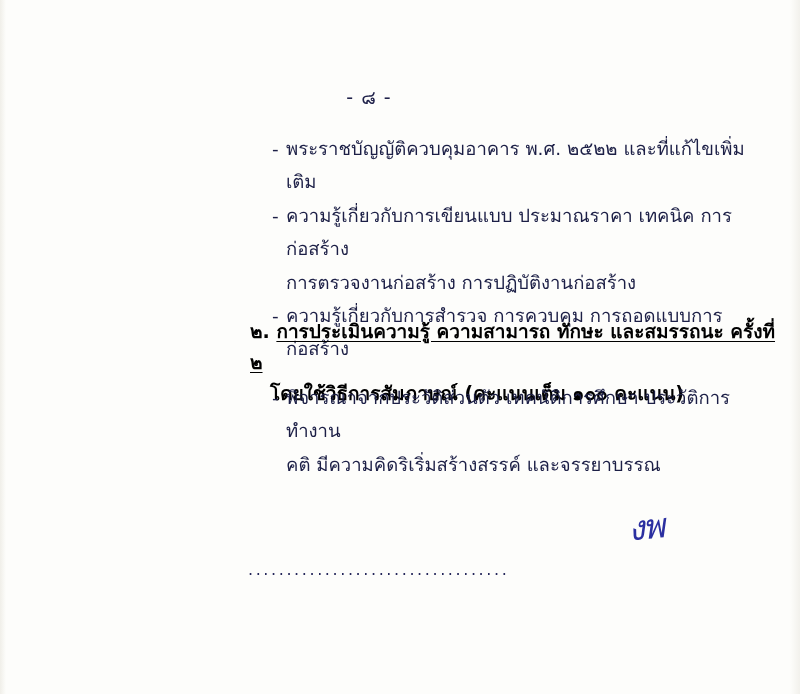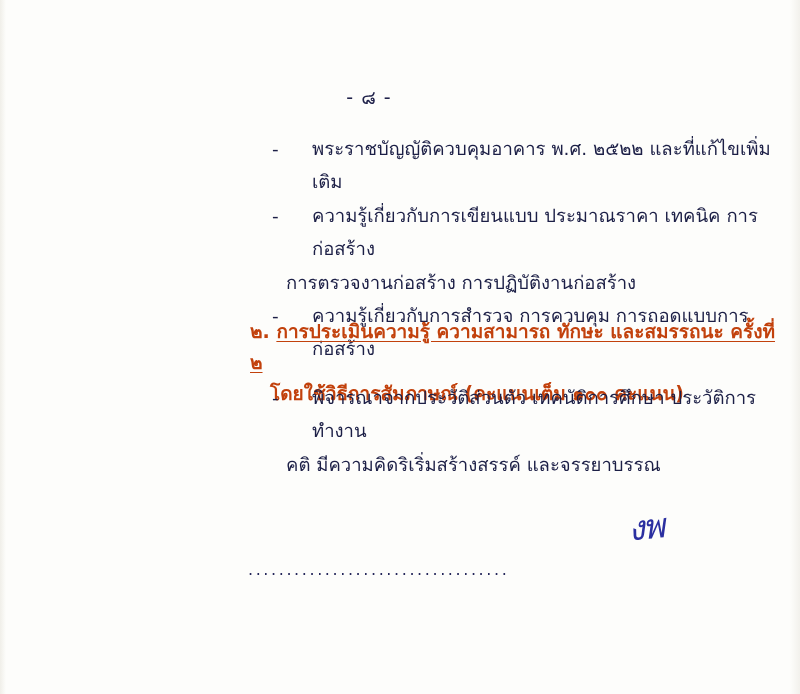--- a/index.html
+++ b/index.html
@@ -72,34 +72,33 @@
     align-items: flex-start;
     margin-bottom: 1px;
   }
   .bullet-dash {
     flex: 0 0 auto;
     width: 14px;
     color: #1c1f46;
   }
   .bullet-text {
     flex: 1 1 auto;
-    margin-left: 26px;
   }
   .cont-line {
     padding-left: 14px;
   }
   .section-heading {
     position: absolute;
     left: 250px;
     top: 316px;
     width: 540px;
     font-size: 19px;
     line-height: 31px;
     font-weight: bold;
-    color: #c2410c;
+    color: #000000;
   }
   .section-heading .num {
     display: inline;
   }
   .section-heading .underlined {
     text-decoration: underline;
     text-underline-offset: 3px;
   }
   .section-heading .line2 {
     display: block;

